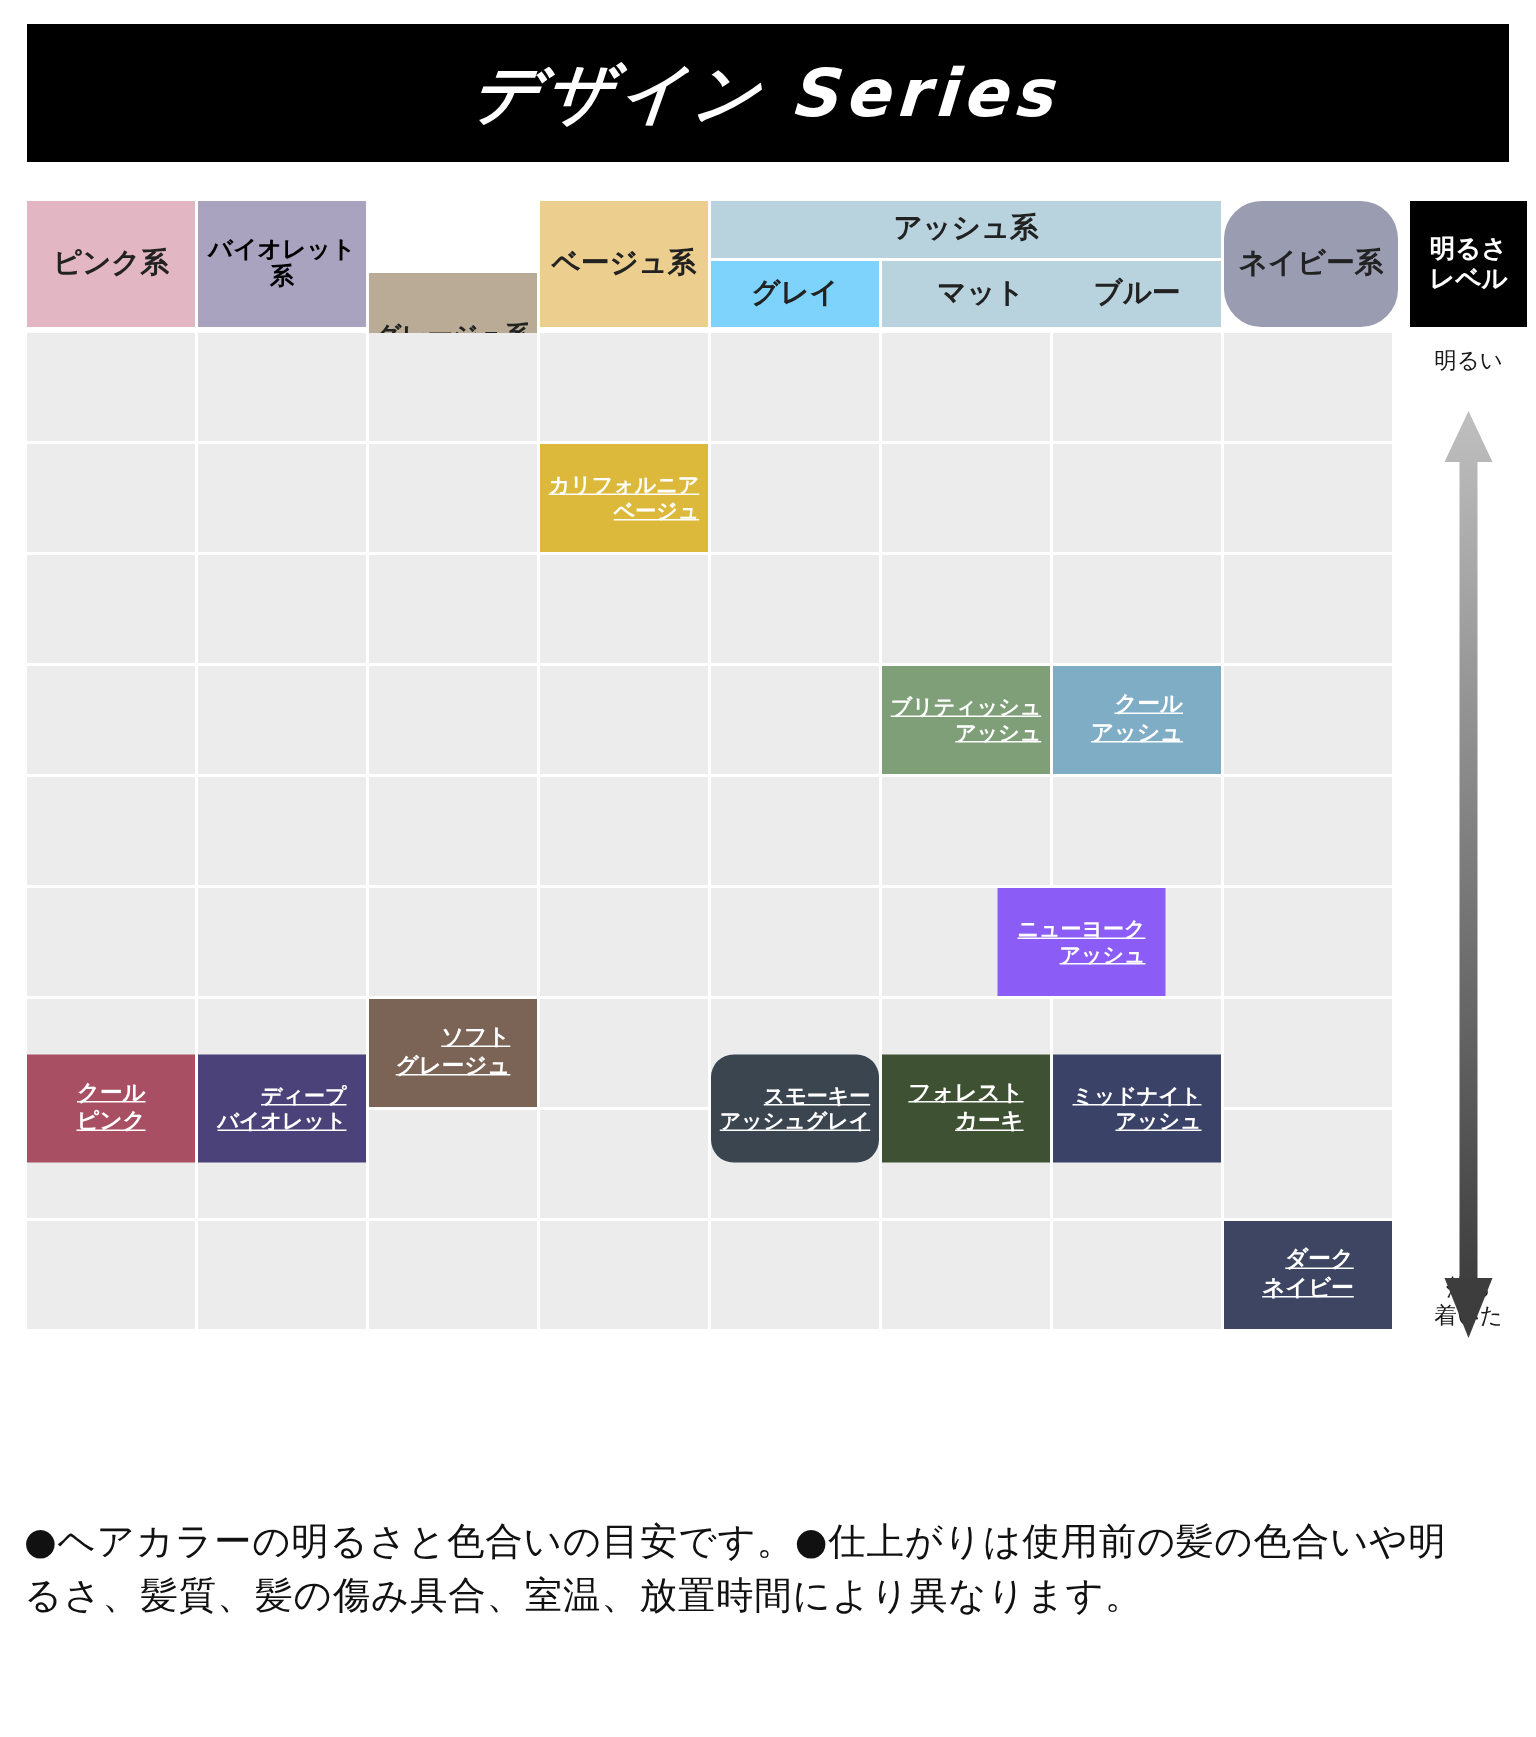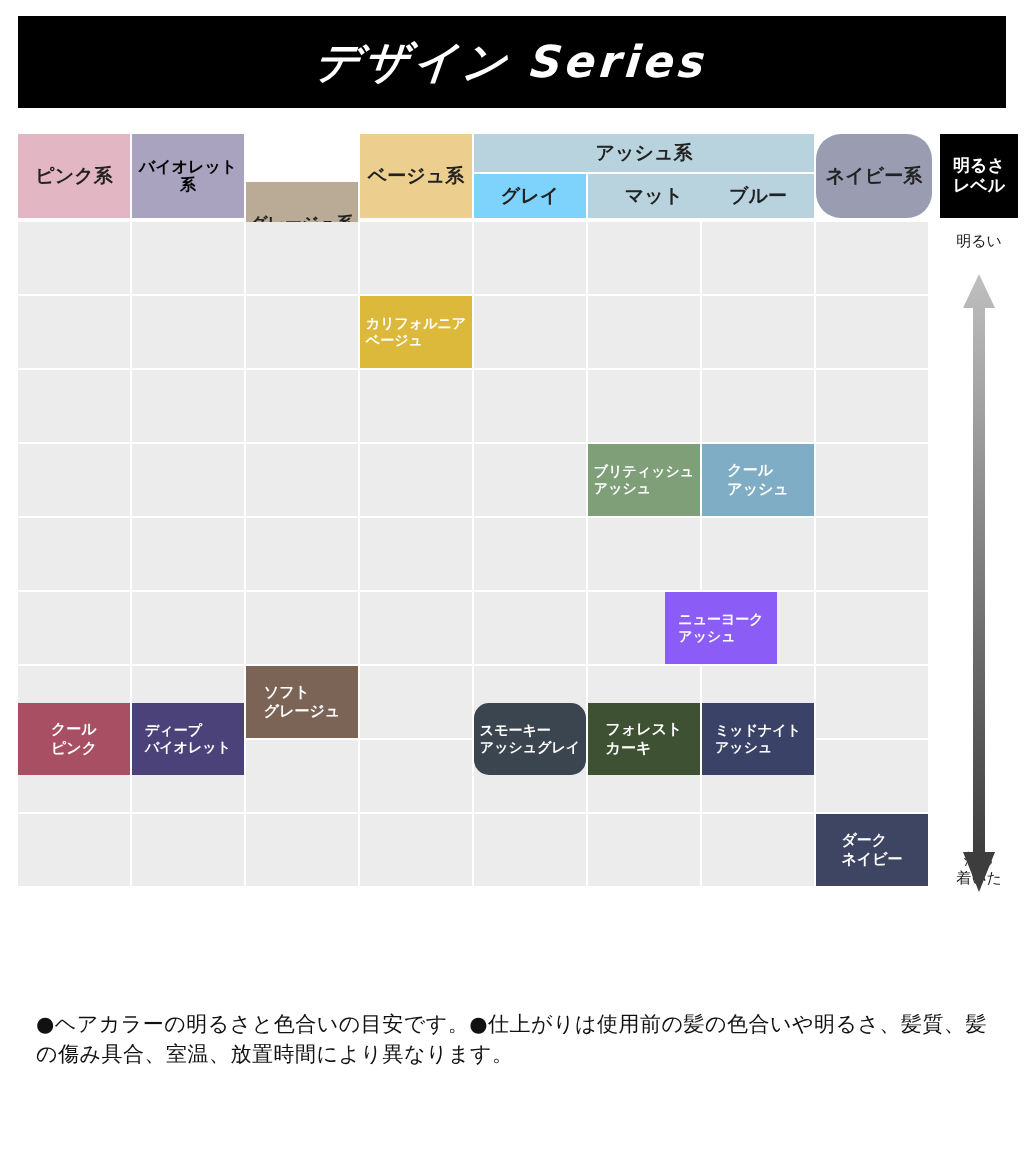--- a/index.html
+++ b/index.html
@@ -68,27 +68,28 @@
     position: absolute;
     box-sizing: border-box;
     background: #ececec;
   }
   .swatch {
     position: absolute;
     box-sizing: border-box;
     display: flex;
     align-items: center;
     justify-content: center;
-    text-align: left;
+    text-align: right;
     color: #ffffff;
     font-size: 15px;
     font-weight: bold;
     line-height: 1.25;
     padding: 0;
     white-space: pre-line;
+    text-decoration: underline;
   }
   .swatch.sm { font-size: 14px; }
 
   
   #legend-box {
     position: absolute;
     background: #000000;
     color: #ffffff;
     display: flex;
     flex-direction: column;
@@ -107,24 +108,24 @@
     line-height: 1.25;
     width: 78px;
   }
   #arrow-wrap {
     position: absolute;
   }
 
   
   #footnote {
     position: absolute;
-    left: 36px;
+    left: 16px;
     top: 1010px;
     width: 960px;
-    font-size: 21px;
+    font-size: 25px;
     line-height: 1.42;
     letter-spacing: 0.5px;
     color: #111111;
     font-family: "DejaVu Sans", sans-serif;
   }
 </style>
 </head>
 <body>
 
 <div id="title-banner">

